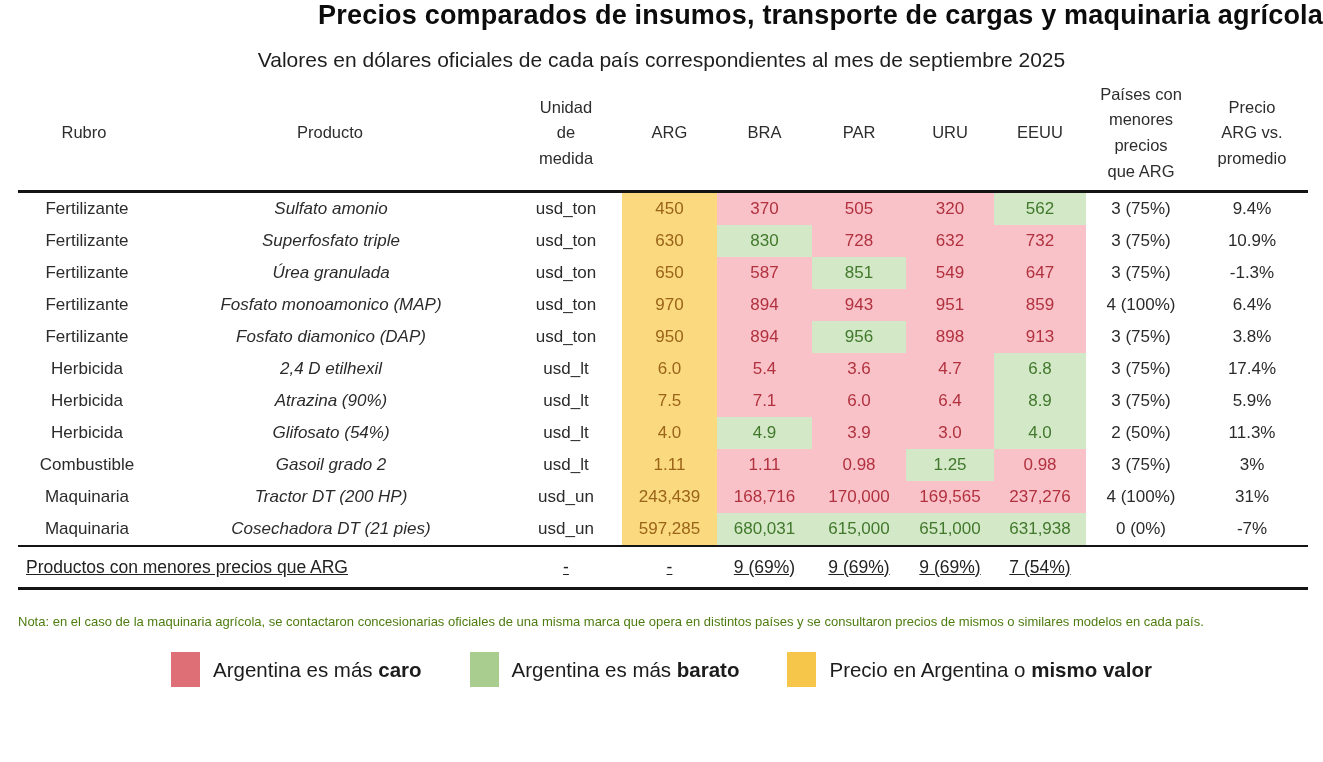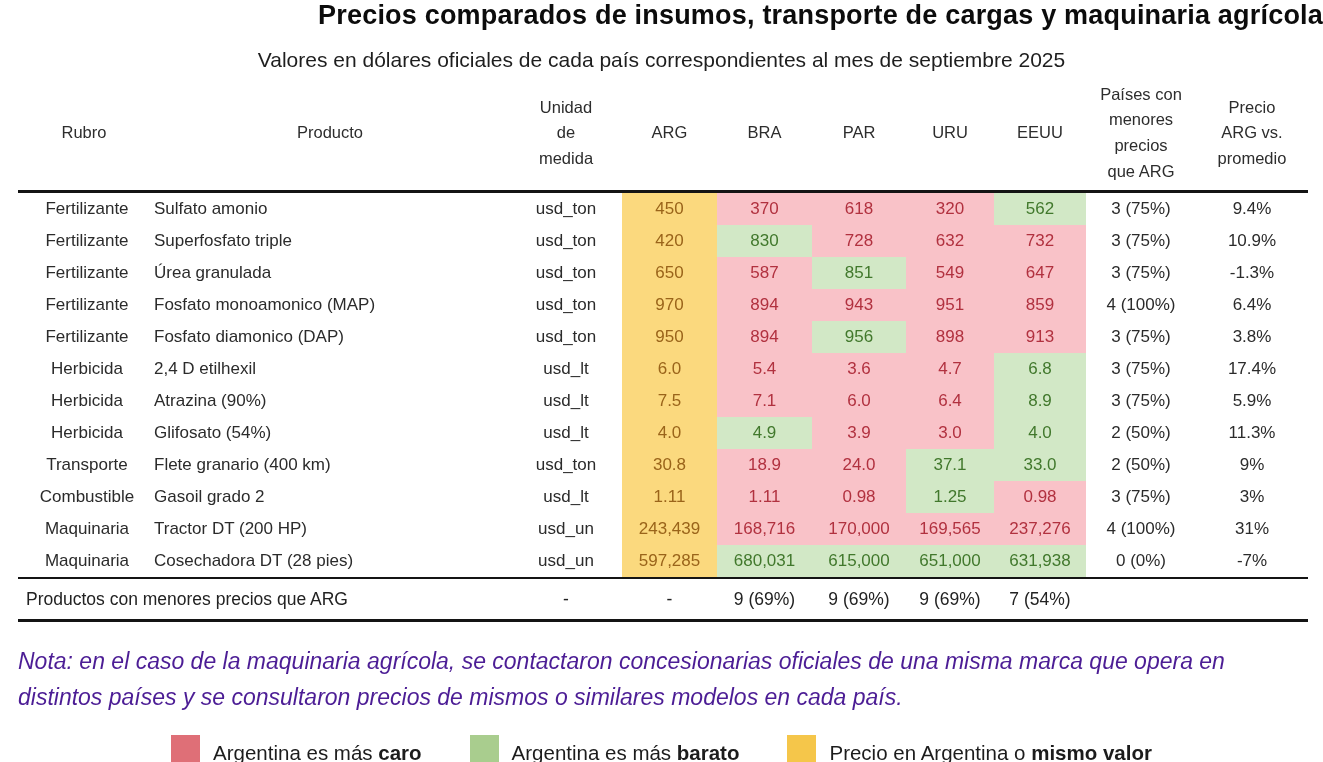--- a/index.html
+++ b/index.html
@@ -31,33 +31,32 @@
   th{
     font-weight:400;font-size:16.5px;color:#2d2d2d;text-align:center;
     vertical-align:middle;white-space:pre-line;line-height:1.55;
     height:114px;padding:0 2px;
   }
   tbody td{
     height:32px;font-size:17px;vertical-align:middle;color:#2b2b2b;
     padding:0 2px;
   }
   .c-rubro{text-align:center;padding-left:8px;}
-  .c-prod{text-align:left;padding-left:4px;}
+  .c-prod{text-align:center;padding-left:4px;font-style:italic;}
   .c-unidad,.c-num,.c-paises,.c-precio{text-align:center;}
   td.arg{background:var(--cell-yellow-bg);color:var(--text-yellow);}
   td.caro{background:var(--cell-red-bg);color:var(--text-red);}
   td.barato{background:var(--cell-green-bg);color:var(--text-green);}
   tfoot tr{border-top:2px solid #141414;border-bottom:3px solid #141414;}
-  tfoot td{height:38px;font-size:17.5px;color:#222;}
+  tfoot td{height:38px;font-size:17.5px;color:#222;text-decoration:underline;}
   .f-label{text-align:left;padding-left:8px;}
   .f-center{text-align:center;}
   .note{
-    margin:22px 18px 0;font-size:23px;line-height:1.55;color:#4c1d95;
+    margin:22px 18px 0;font-size:13px;line-height:1.55;color:#4d7c0f;
     max-width:1292px;
-    font-style:italic;
   }
   .legend{
     display:flex;justify-content:center;align-items:center;gap:48px;
     margin-top:20px;font-size:20.5px;color:#1c1c1c;
   }
   .legend-item{display:flex;align-items:center;gap:13px;}
   .swatch{width:29px;height:35px;display:inline-block;}
   .legend-bold{font-weight:700;}
 </style>
 </head>
@@ -100,31 +99,31 @@
 promedio</th>
     </tr>
   </thead>
   <tbody>
       <tr>
         <td class="c-rubro">Fertilizante</td>
         <td class="c-prod">Sulfato amonio</td>
         <td class="c-unidad">usd_ton</td>
         <td class="c-num arg">450</td>
         <td class="c-num caro">370</td>
-        <td class="c-num caro">618</td>
+        <td class="c-num caro">505</td>
         <td class="c-num caro">320</td>
         <td class="c-num barato">562</td>
         <td class="c-paises">3 (75%)</td>
         <td class="c-precio">9.4%</td>
       </tr>
       <tr>
         <td class="c-rubro">Fertilizante</td>
         <td class="c-prod">Superfosfato triple</td>
         <td class="c-unidad">usd_ton</td>
-        <td class="c-num arg">420</td>
+        <td class="c-num arg">630</td>
         <td class="c-num barato">830</td>
         <td class="c-num caro">728</td>
         <td class="c-num caro">632</td>
         <td class="c-num caro">732</td>
         <td class="c-paises">3 (75%)</td>
         <td class="c-precio">10.9%</td>
       </tr>
       <tr>
         <td class="c-rubro">Fertilizante</td>
         <td class="c-prod">Úrea granulada</td>
@@ -189,32 +188,20 @@
         <td class="c-rubro">Herbicida</td>
         <td class="c-prod">Glifosato (54%)</td>
         <td class="c-unidad">usd_lt</td>
         <td class="c-num arg">4.0</td>
         <td class="c-num barato">4.9</td>
         <td class="c-num caro">3.9</td>
         <td class="c-num caro">3.0</td>
         <td class="c-num barato">4.0</td>
         <td class="c-paises">2 (50%)</td>
         <td class="c-precio">11.3%</td>
-      </tr>
-      <tr>
-        <td class="c-rubro">Transporte</td>
-        <td class="c-prod">Flete granario (400 km)</td>
-        <td class="c-unidad">usd_ton</td>
-        <td class="c-num arg">30.8</td>
-        <td class="c-num caro">18.9</td>
-        <td class="c-num caro">24.0</td>
-        <td class="c-num barato">37.1</td>
-        <td class="c-num barato">33.0</td>
-        <td class="c-paises">2 (50%)</td>
-        <td class="c-precio">9%</td>
       </tr>
       <tr>
         <td class="c-rubro">Combustible</td>
         <td class="c-prod">Gasoil grado 2</td>
         <td class="c-unidad">usd_lt</td>
         <td class="c-num arg">1.11</td>
         <td class="c-num caro">1.11</td>
         <td class="c-num caro">0.98</td>
         <td class="c-num barato">1.25</td>
         <td class="c-num caro">0.98</td>
@@ -228,21 +215,21 @@
         <td class="c-num arg">243,439</td>
         <td class="c-num caro">168,716</td>
         <td class="c-num caro">170,000</td>
         <td class="c-num caro">169,565</td>
         <td class="c-num caro">237,276</td>
         <td class="c-paises">4 (100%)</td>
         <td class="c-precio">31%</td>
       </tr>
       <tr>
         <td class="c-rubro">Maquinaria</td>
-        <td class="c-prod">Cosechadora DT (28 pies)</td>
+        <td class="c-prod">Cosechadora DT (21 pies)</td>
         <td class="c-unidad">usd_un</td>
         <td class="c-num arg">597,285</td>
         <td class="c-num barato">680,031</td>
         <td class="c-num barato">615,000</td>
         <td class="c-num barato">651,000</td>
         <td class="c-num barato">631,938</td>
         <td class="c-paises">0 (0%)</td>
         <td class="c-precio">-7%</td>
       </tr>
     </tbody>

